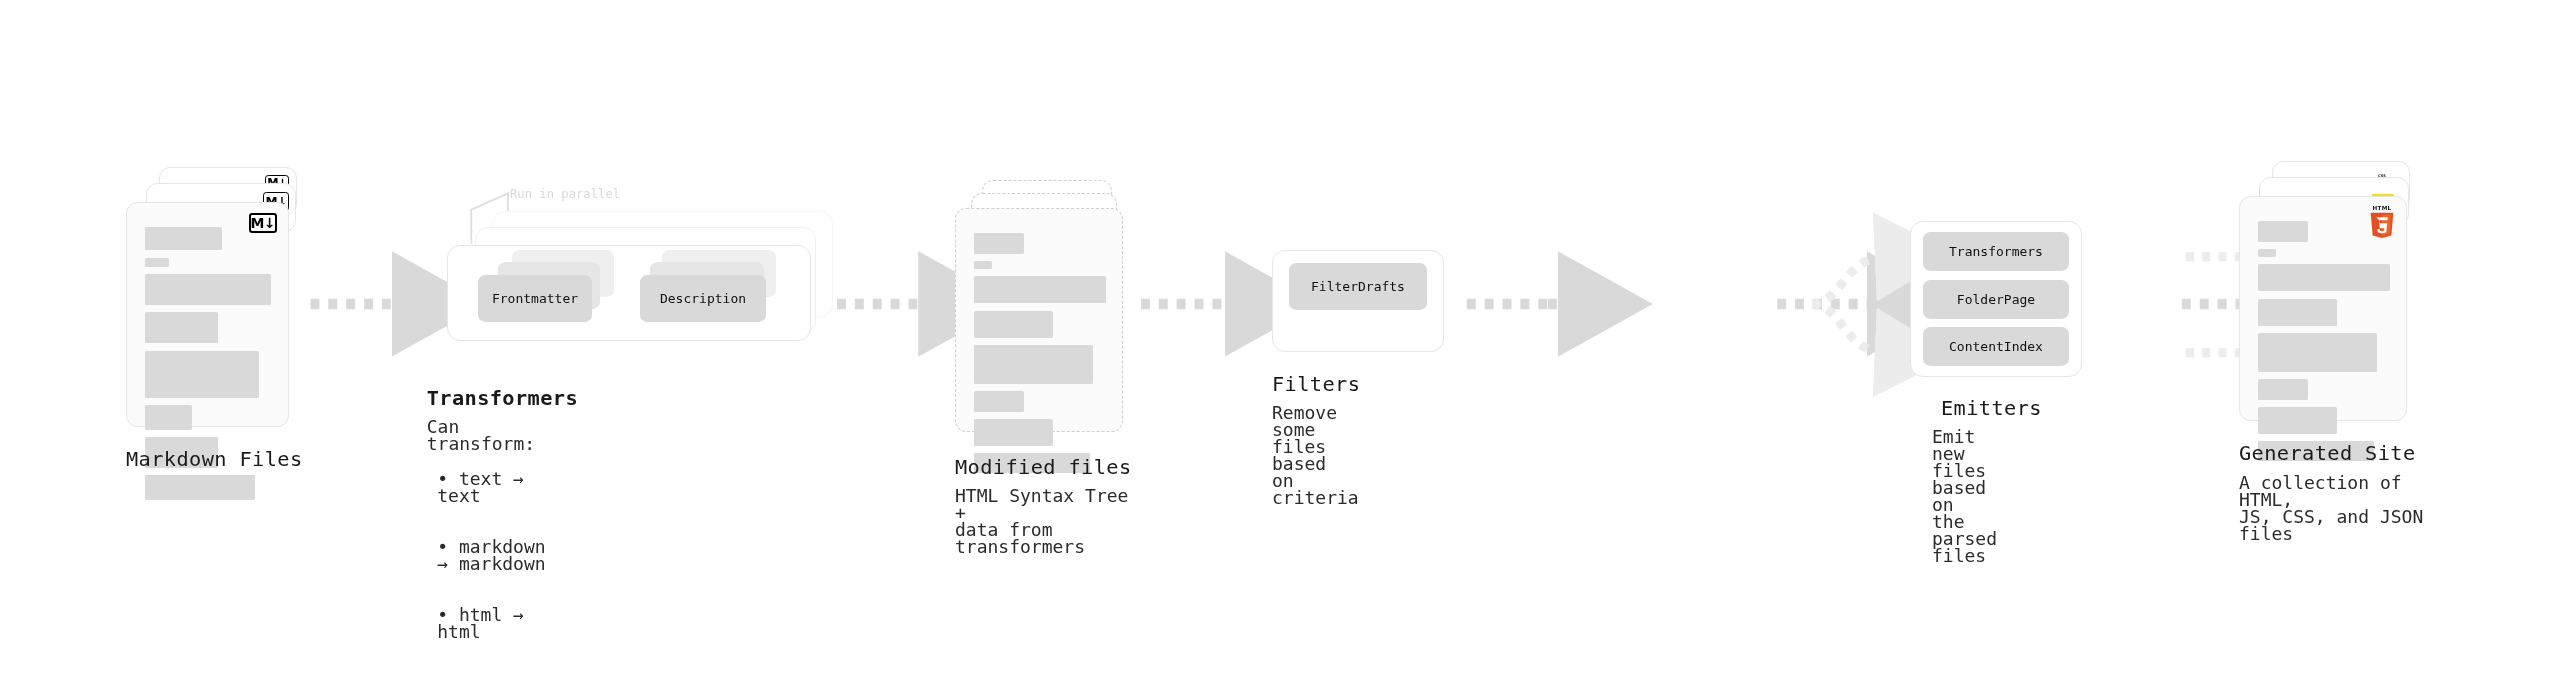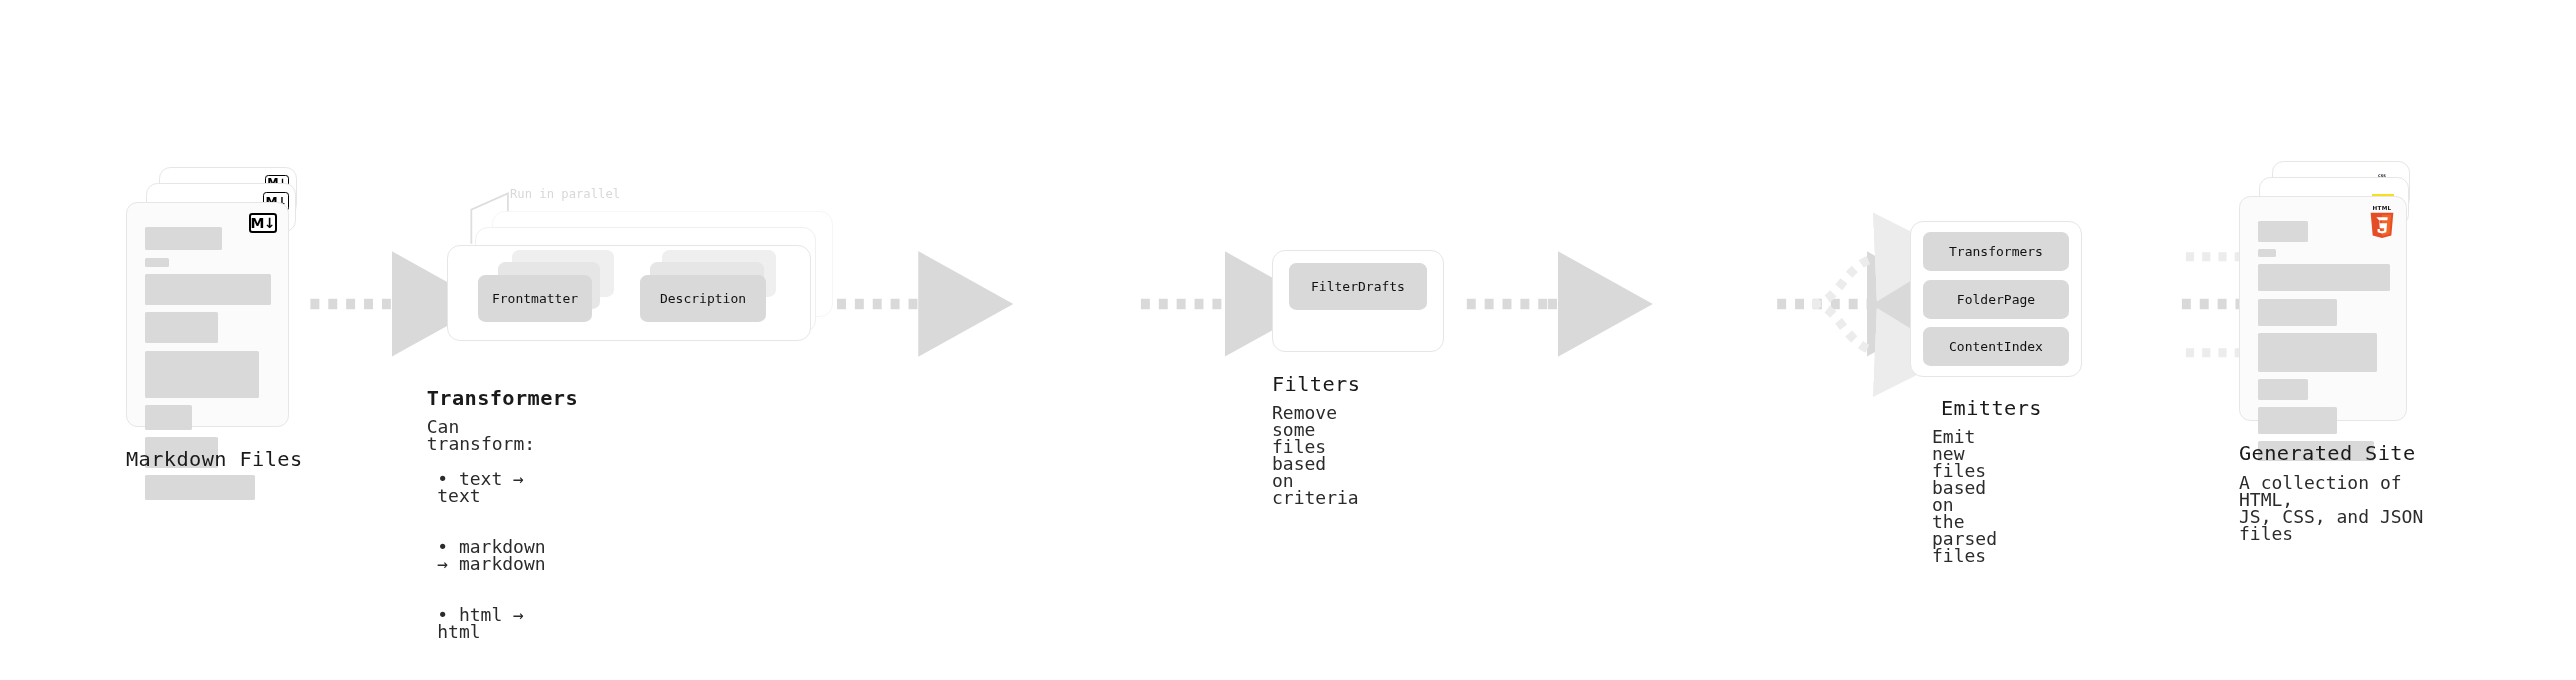--- a/index.html
+++ b/index.html
@@ -224,20 +224,41 @@
       </div>
       <div>
         •&nbsp;<span>markdown → markdown</span>
       </div>
       <div>
         •&nbsp;<span>html → html</span>
       </div>
     </div>
   </div>
 
+  <div class="node" style="left:955px;top:180px;">
+    <div class="stack" style="width:187px;height:252px;">
+      <div class="card dashed" style="left:27px;top:0px;width:130px;height:41px;background:#ffffff;"></div>
+      <div class="card dashed" style="left:16.3px;top:13px;width:146px;height:41px;background:#ffffff;"></div>
+      <div class="card dashed" style="left:0px;top:28px;width:168px;height:224px;">
+        <div class="card-body">
+          <div class="bar" style="width:50px;height:20.3px;"></div>
+          <div class="bar" style="width:18px;height:8.1px;"></div>
+          <div class="bar" style="width:132px;height:27px;"></div>
+          <div class="bar" style="width:79px;height:27px;"></div>
+          <div class="bar" style="width:119px;height:39px;"></div>
+          <div class="bar" style="width:50px;height:20.3px;"></div>
+          <div class="bar" style="width:79px;height:27px;"></div>
+          <div class="bar" style="width:116px;height:20.3px;"></div>
+        </div>
+      </div>
+    </div>
+    <div class="title" style="left:0px;top:275px;">Modified files</div>
+    <div class="subtitle" style="left:0px;top:307px;">HTML Syntax Tree +
+data from transformers</div>
+  </div>
 
   <div class="node" style="left:1272px;top:250px;">
     <div class="container-box" style="left:0px;top:0px;width:172px;height:102px;"></div>
     <div class="chip" style="left:17px;top:13px;width:138px;height:47px;">FilterDrafts</div>
 
     <div class="title" style="left:0px;top:122px;">Filters</div>
     <div class="subtitle" style="left:0px;top:154px;">Remove some files based
 on criteria</div>
   </div>
 

